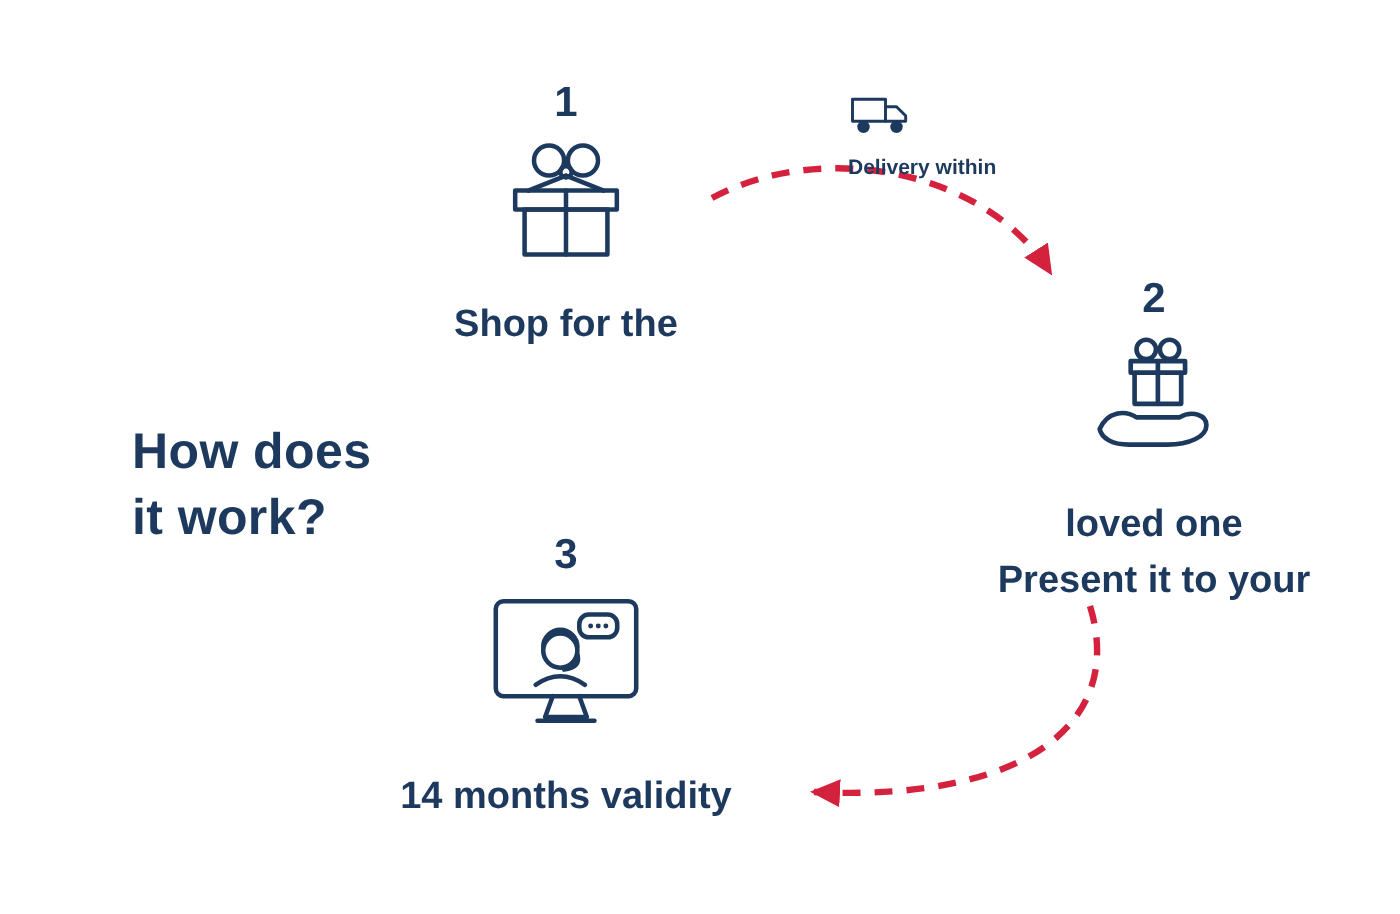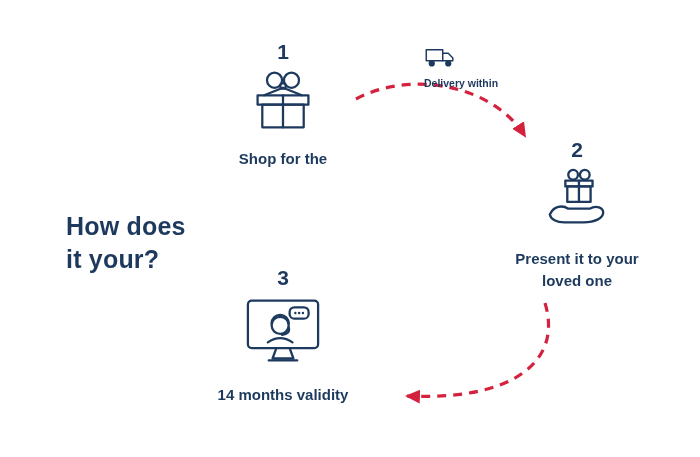--- a/index.html
+++ b/index.html
@@ -10,21 +10,21 @@
   }
   .heading{
     position:absolute;left:50px;top:194px;margin:16px;
     font-size:25px;line-height:1.3;font-weight:800;color:var(--navy);
     letter-spacing:.2px;
   }
   .step{position:absolute;text-align:center;color:var(--navy);}
   .step-number{font-size:21px;font-weight:800;margin-bottom:4px;}
   .icon{display:inline-block;line-height:0;color:var(--navy);}
   .icon svg{stroke:currentColor;fill:none;stroke-width:2.4;stroke-linecap:round;stroke-linejoin:round;}
-  .caption{margin-top:12px;font-size:15px;line-height:1.45;font-weight:600;color:var(--navy);}
+  .caption{margin-top:12px;font-size:19px;line-height:1.45;font-weight:600;color:var(--navy);}
   .caption span{display:block;}
   .step1{left:193px;top:40px;width:180px;}
   .step2{left:492px;top:138px;width:170px;}
   .step3{left:175px;top:266px;width:216px;}
   .delivery{position:absolute;left:424px;top:46px;width:118px;text-align:left;color:var(--navy);}
   .delivery .icon svg{stroke-width:1.6;}
   .delivery-text{margin-top:4px;font-size:10.5px;font-weight:700;line-height:1.35;}
   .delivery-text span{display:block;}
   .arrows{position:absolute;left:0;top:0;width:700px;height:457px;pointer-events:none;}
   .arrows path.curve{fill:none;stroke:var(--red);stroke-width:3.2;stroke-dasharray:9 7;}
@@ -40,21 +40,21 @@
       <marker id="ah" markerUnits="userSpaceOnUse" markerWidth="16" markerHeight="14" refX="13" refY="7" orient="auto">
         <path class="head" d="M0,0 L15,7 L0,14 Z"></path>
       </marker>
     </defs>
     <path class="curve" d="M 356 99 C 410 70, 492 84, 525 136" marker-end="url(#ah)"></path>
     <path class="curve" d="M 545 303 C 563 362, 512 401, 407 396" marker-end="url(#ah)"></path>
   </svg>
 
   <h1 class="heading">
     <span>How does</span><br>
-    <span>it your?</span>
+    <span>it work?</span>
   </h1>
 
   <div class="step step1">
     <div class="step-number">1</div>
     <span class="icon">
       <svg width="76" height="64" viewBox="0 0 80 68">
         <circle cx="31" cy="13" r="8"></circle>
         <circle cx="49" cy="13" r="8"></circle>
         <circle cx="40" cy="19" r="3"></circle>
         <path d="M40 21 L20 29 M40 21 L60 29"></path>
@@ -88,22 +88,22 @@
       <svg width="78" height="66" viewBox="0 0 80 68">
         <circle cx="36" cy="9" r="5"></circle>
         <circle cx="48" cy="9" r="5"></circle>
         <path d="M28 15 h28 v6 h-28 z"></path>
         <path d="M30 21 h24 v16 h-24 z"></path>
         <path d="M42 15 v22"></path>
         <path d="M12 50 C 16 41 25 40 31 44 L 53 44 C 60 40 67 43 67 48 C 67 54 58 58 47 58 L 27 58 C 19 58 13 55 12 50 Z"></path>
       </svg>
     </span>
     <div class="caption">
+      <span>loved one</span>
       <span>Present it to your</span>
-      <span>loved one</span>
     </div>
   </div>
 
   <div class="step step3">
     <div class="step-number">3</div>
     <span class="icon">
       <svg width="88" height="74" viewBox="0 0 92 78">
         <rect x="9" y="7" width="74" height="50" rx="4"></rect>
         <path d="M39 57 L35 68 L57 68 L53 57"></path>
         <path d="M31 70 h30"></path>

